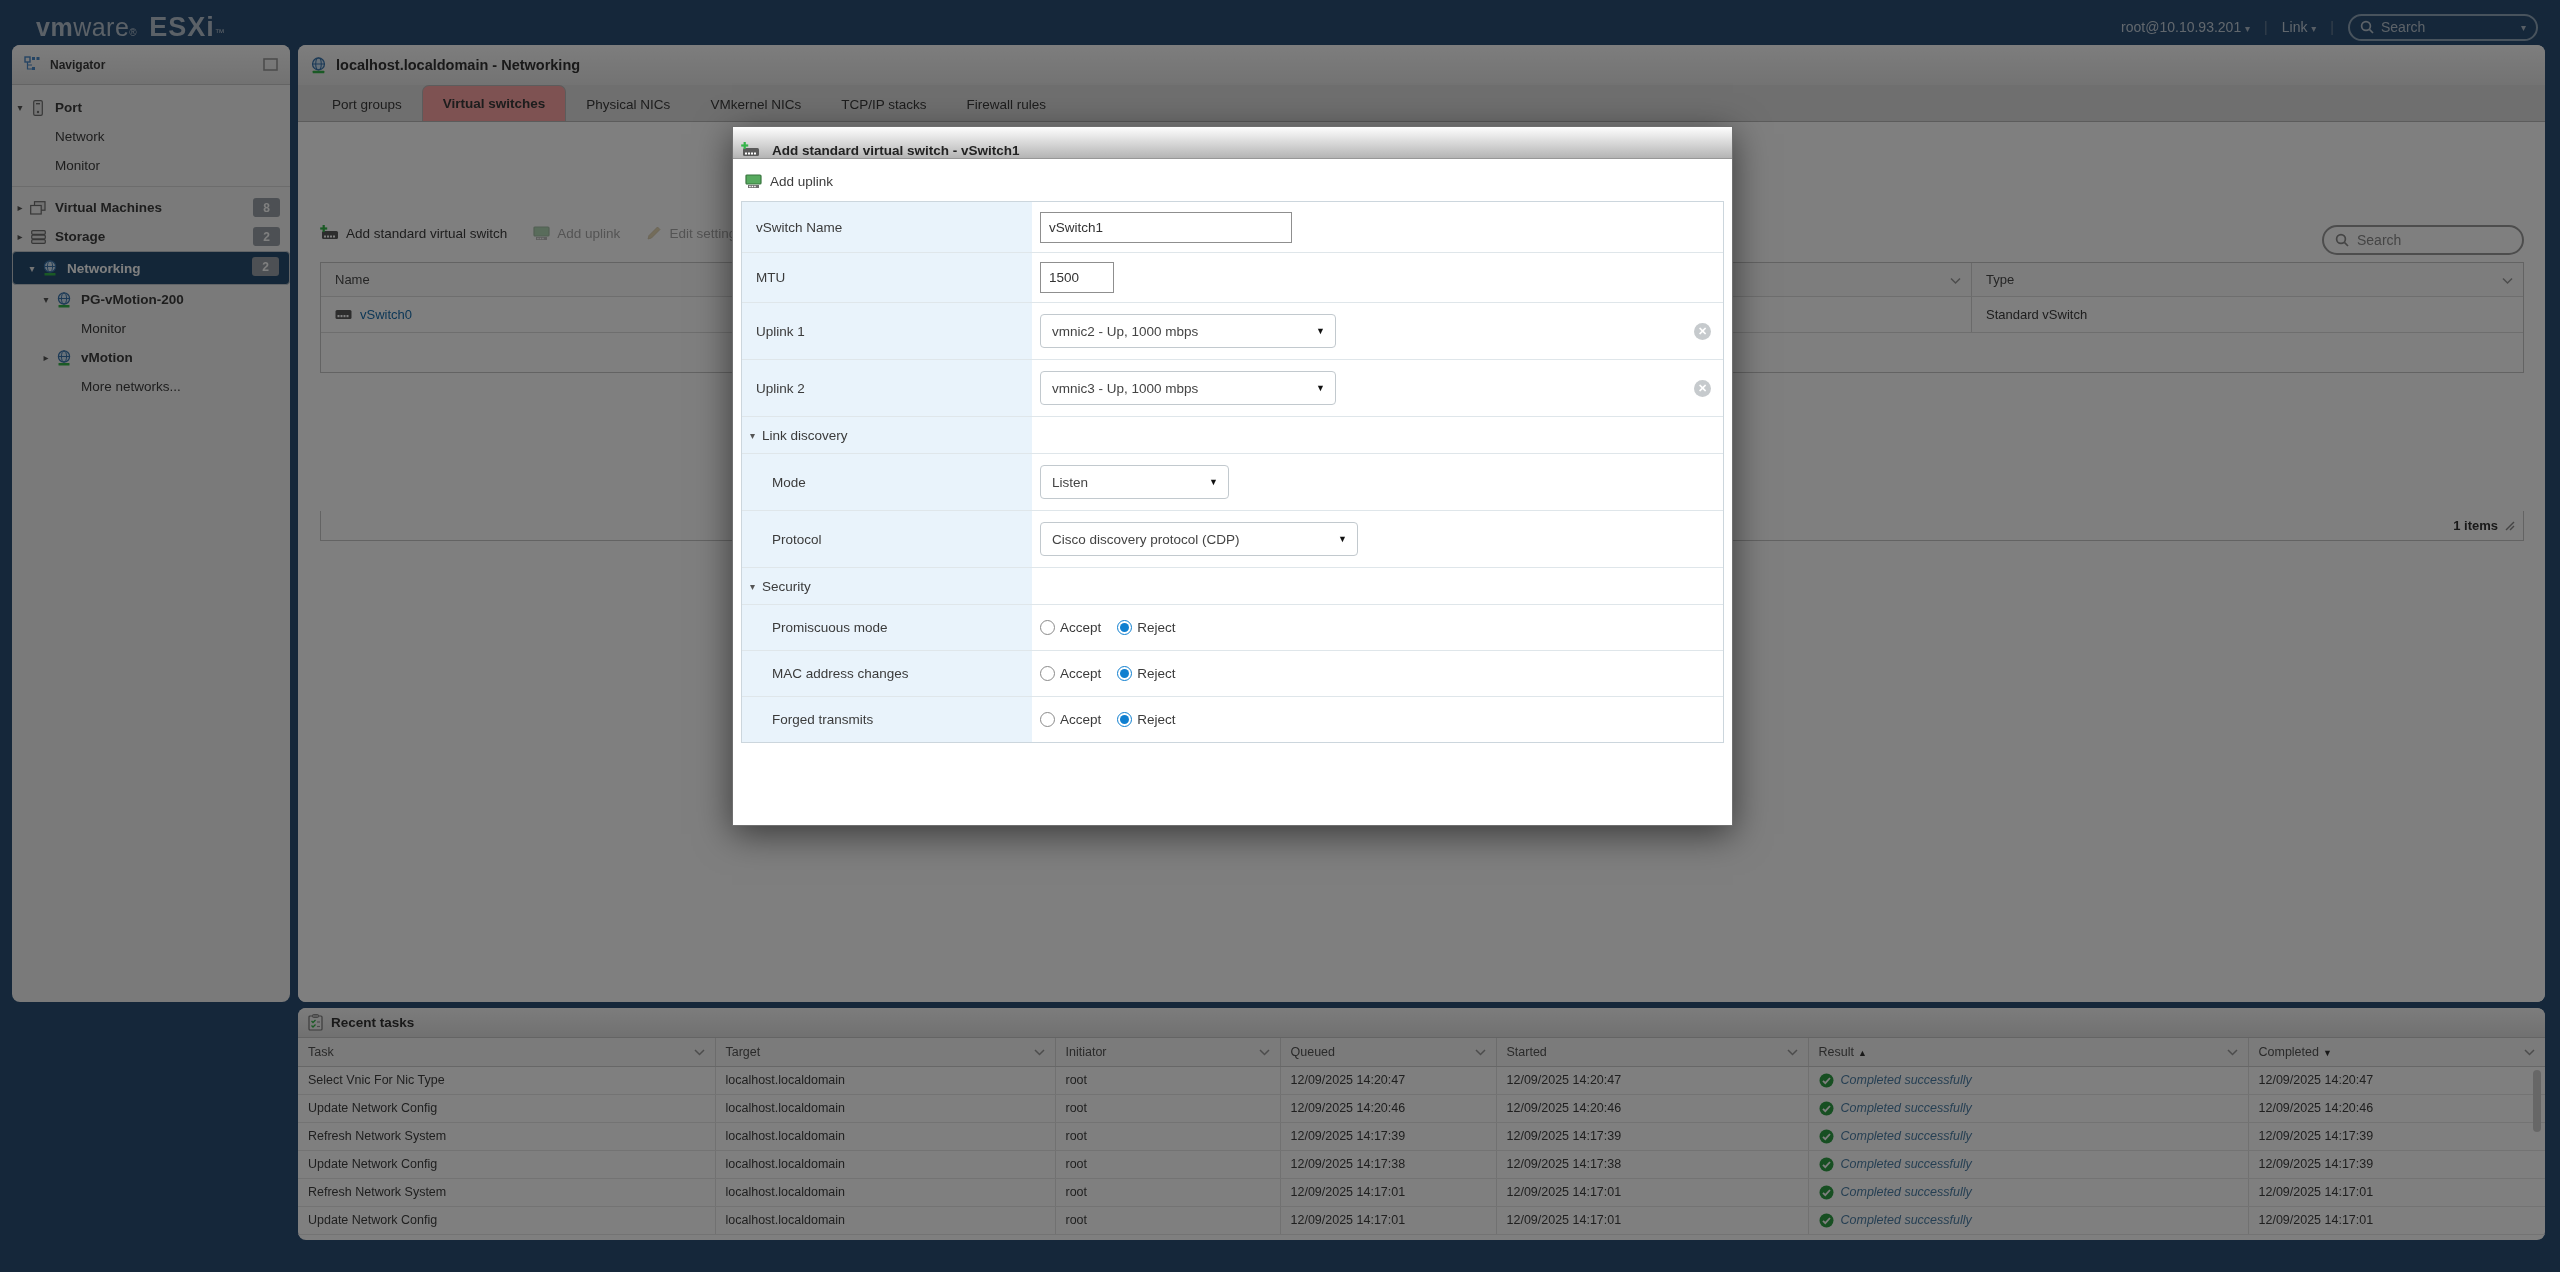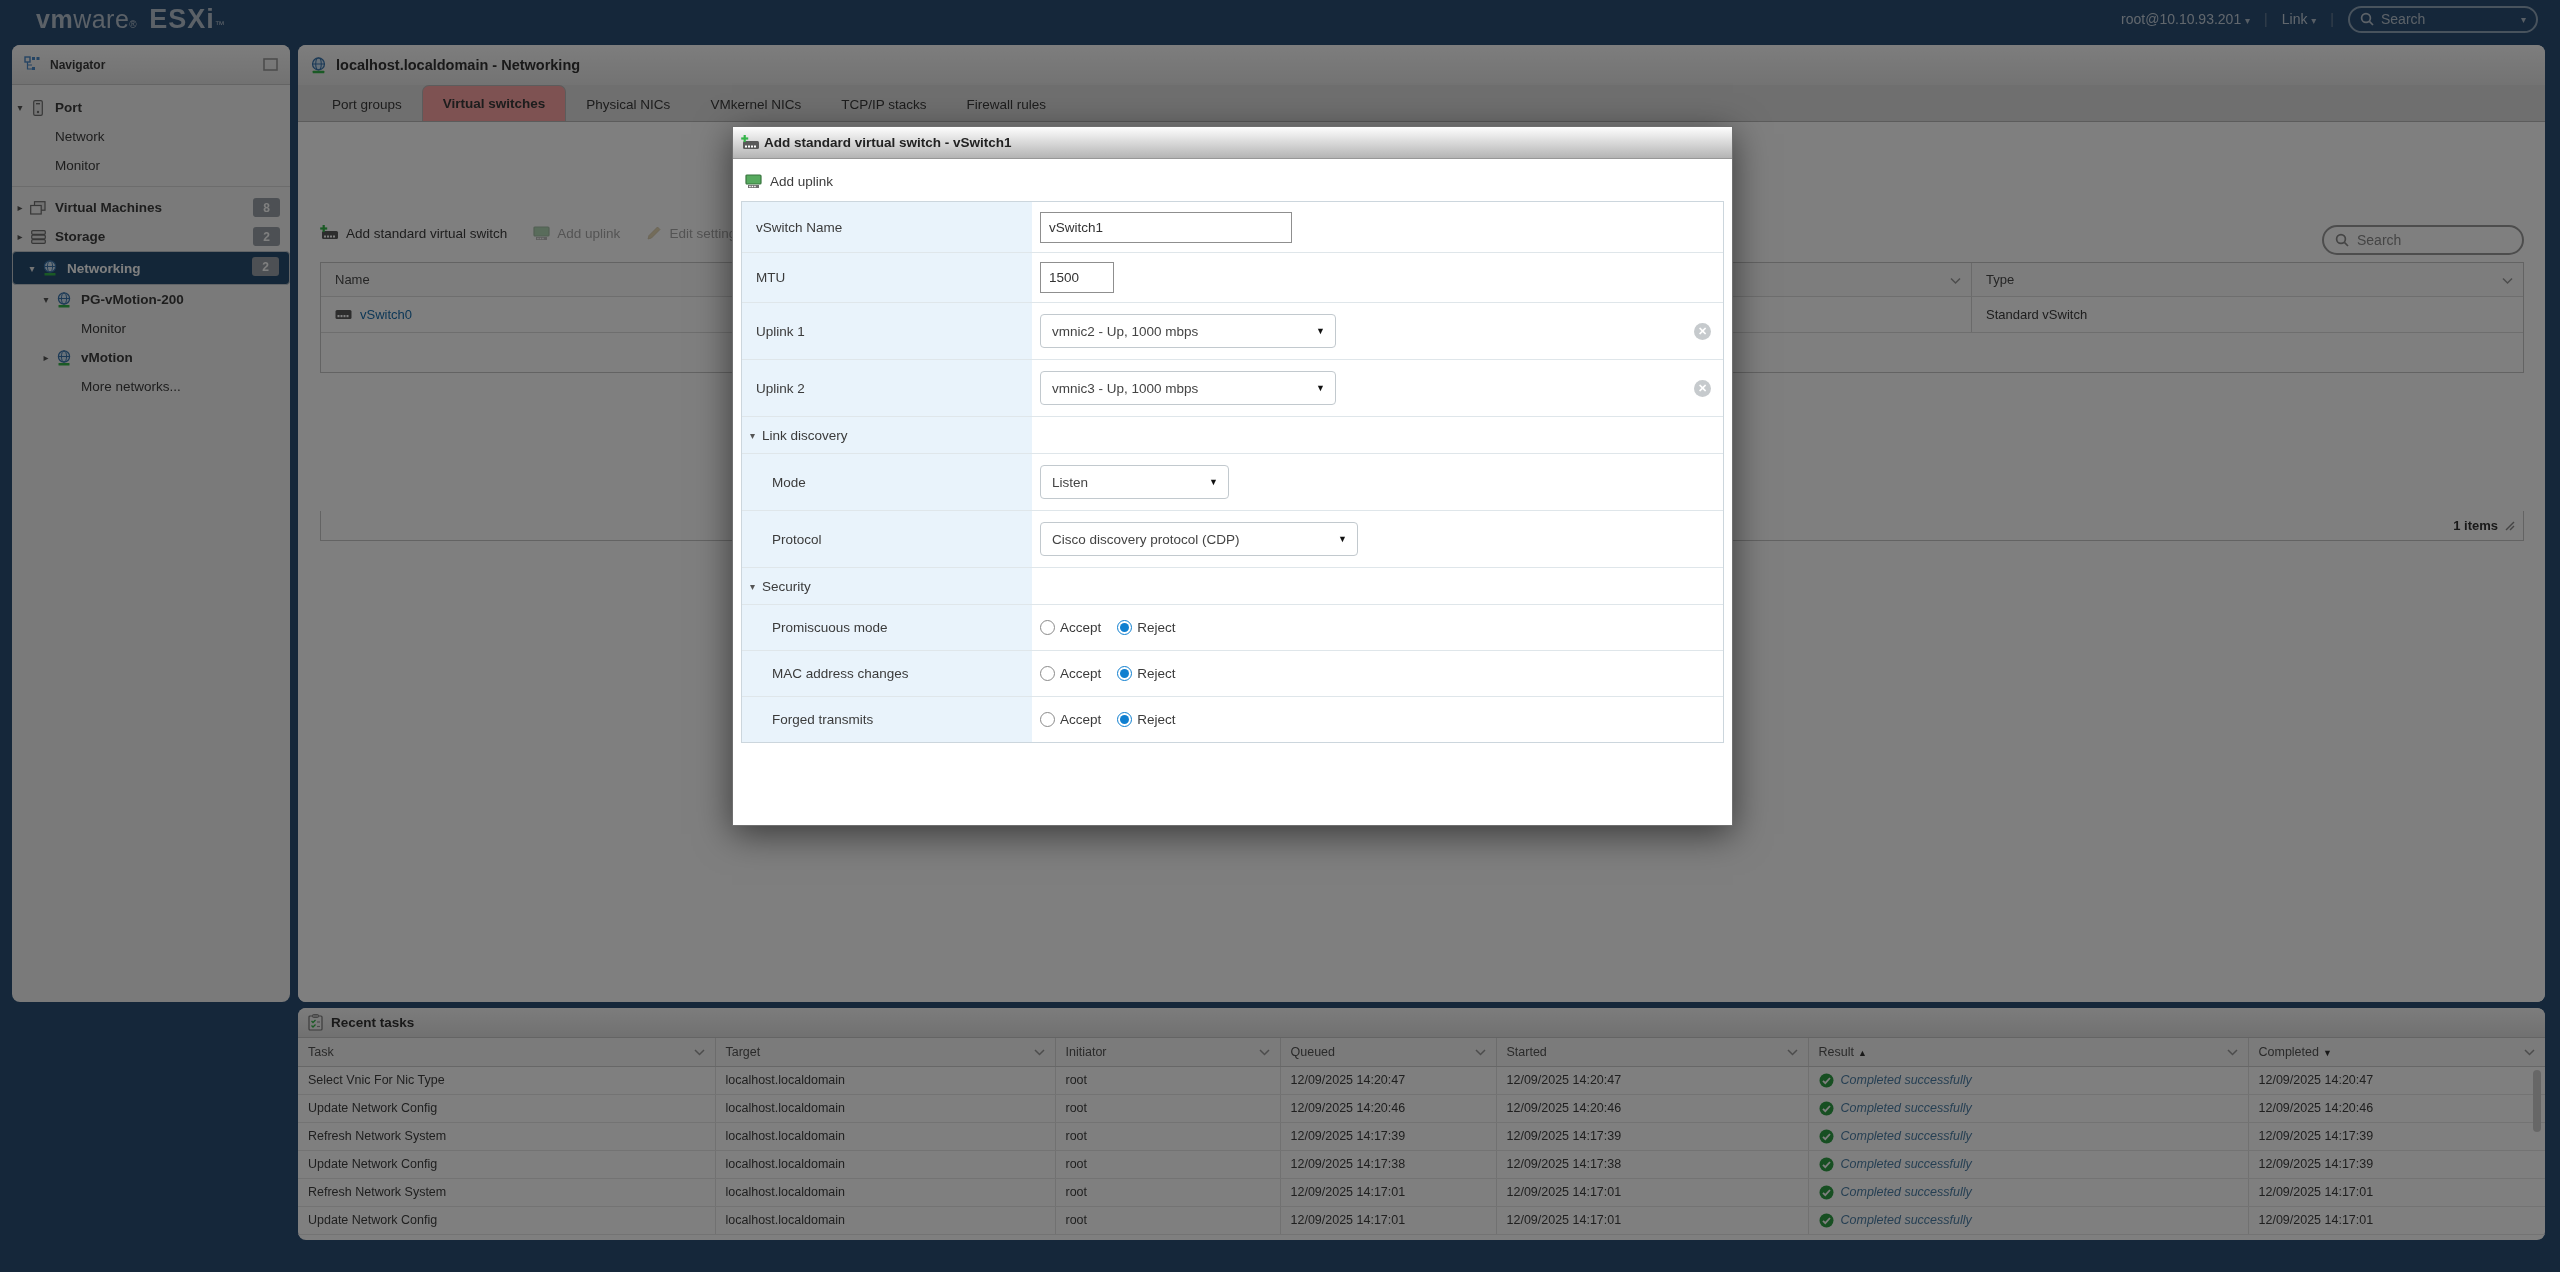--- a/index.html
+++ b/index.html
@@ -1,20 +1,20 @@
 <!DOCTYPE html>
 <html><head>
 <meta charset="utf-8">
 <style>
   * { margin:0; padding:0; box-sizing:border-box; }
   html,body { width:2560px; height:1272px; overflow:hidden; }
   body { position:relative; background:#2a4e74; font-family:"Liberation Sans", sans-serif; font-size:13px; color:#3c3c3c; }
 
   
-  .topbar { position:absolute; left:0; top:0; width:2560px; height:38px; background:#2a4e74; display:flex; align-items:center; }
+  .topbar { position:absolute; left:0; top:8px; width:2560px; height:38px; background:#2a4e74; display:flex; align-items:center; }
   .brand { margin-left:36px; display:flex; align-items:baseline; color:#b6c2cf; letter-spacing:.5px; }
   .brand .vm { font-weight:bold; font-size:25px; }
   .brand .ware { font-size:25px; }
   .brand .reg { font-size:10px; vertical-align:super; margin-right:12px; }
   .brand .esxi { font-size:27px; font-weight:bold; letter-spacing:1px; }
   .brand .tm { font-size:10px; }
   .topright { position:absolute; right:22px; top:0; height:38px; display:flex; align-items:center; gap:14px; color:#c3cfdb; font-size:14px; }
   .topsep { color:#6d8299; }
   .caret-down { font-size:10px; color:#aebccb; }
   .top-search { width:190px; height:27px; border:2px solid #91a6ba; border-radius:14px; display:flex; align-items:center; padding:0 10px; gap:7px; color:#b9c5d1; }
@@ -72,21 +72,21 @@
   .ttable th:last-child { border-right:none; }
   .ttable td { height:28px; color:#3f3f3f; padding-left:10px; border-right:1px solid #e3e3e3; border-bottom:1px solid #e7e7e7; white-space:nowrap; overflow:hidden; }
   .ttable td:last-child { border-right:none; }
   .sortmark { font-size:9px; color:#333; margin-left:4px; }
   .result-ok { color:#4d7fa6; font-style:italic; display:flex; align-items:center; gap:7px; }
   .tscroll { position:absolute; right:4px; top:62px; width:8px; height:62px; border-radius:4px; background:#cfcfcf; }
 
   
   .overlay { position:absolute; inset:0; background:rgba(0,0,0,0.5); z-index:50; }
   .dialog { position:absolute; left:732px; top:126px; width:1001px; height:700px; background:#fff; z-index:60; border:1px solid #6f6f6f; box-shadow:0 8px 34px rgba(0,0,0,.55); }
-  .dlg-title { height:32px; background:linear-gradient(#fefefe,#b4b4b4); border-bottom:1px solid #979797; display:flex; align-items:center; padding-left:8px; gap:4px; font-weight:bold; font-size:13.5px; color:#222; }
+  .dlg-title { height:32px; background:linear-gradient(#fefefe,#b4b4b4); border-bottom:1px solid #979797; display:flex; align-items:flex-end; padding-left:8px; gap:12px; font-weight:bold; font-size:13.5px; color:#222; }
   .dlg-body { position:absolute; left:0; top:32px; right:0; bottom:44px; padding:0 8px; }
   .add-uplink { display:flex; align-items:center; gap:8px; margin:15px 0 12px 4px; color:#3c3c3c; font-size:13.5px; cursor:pointer; width:fit-content; }
 
   .ftable { border:1px solid #ccd6dd; }
   .frow { display:flex; border-top:1px solid #dfe6ea; }
   .frow:first-child { border-top:none; }
   .flabel { width:290px; background:#e9f3fb; display:flex; align-items:center; padding-left:14px; font-size:13.5px; color:#3b3b3b; }
   .flabel.indent { padding-left:30px; }
   .fvalue { flex:1; background:#fff; display:flex; align-items:center; padding-left:8px; position:relative; }
   .sect { gap:7px; padding-left:8px; }

